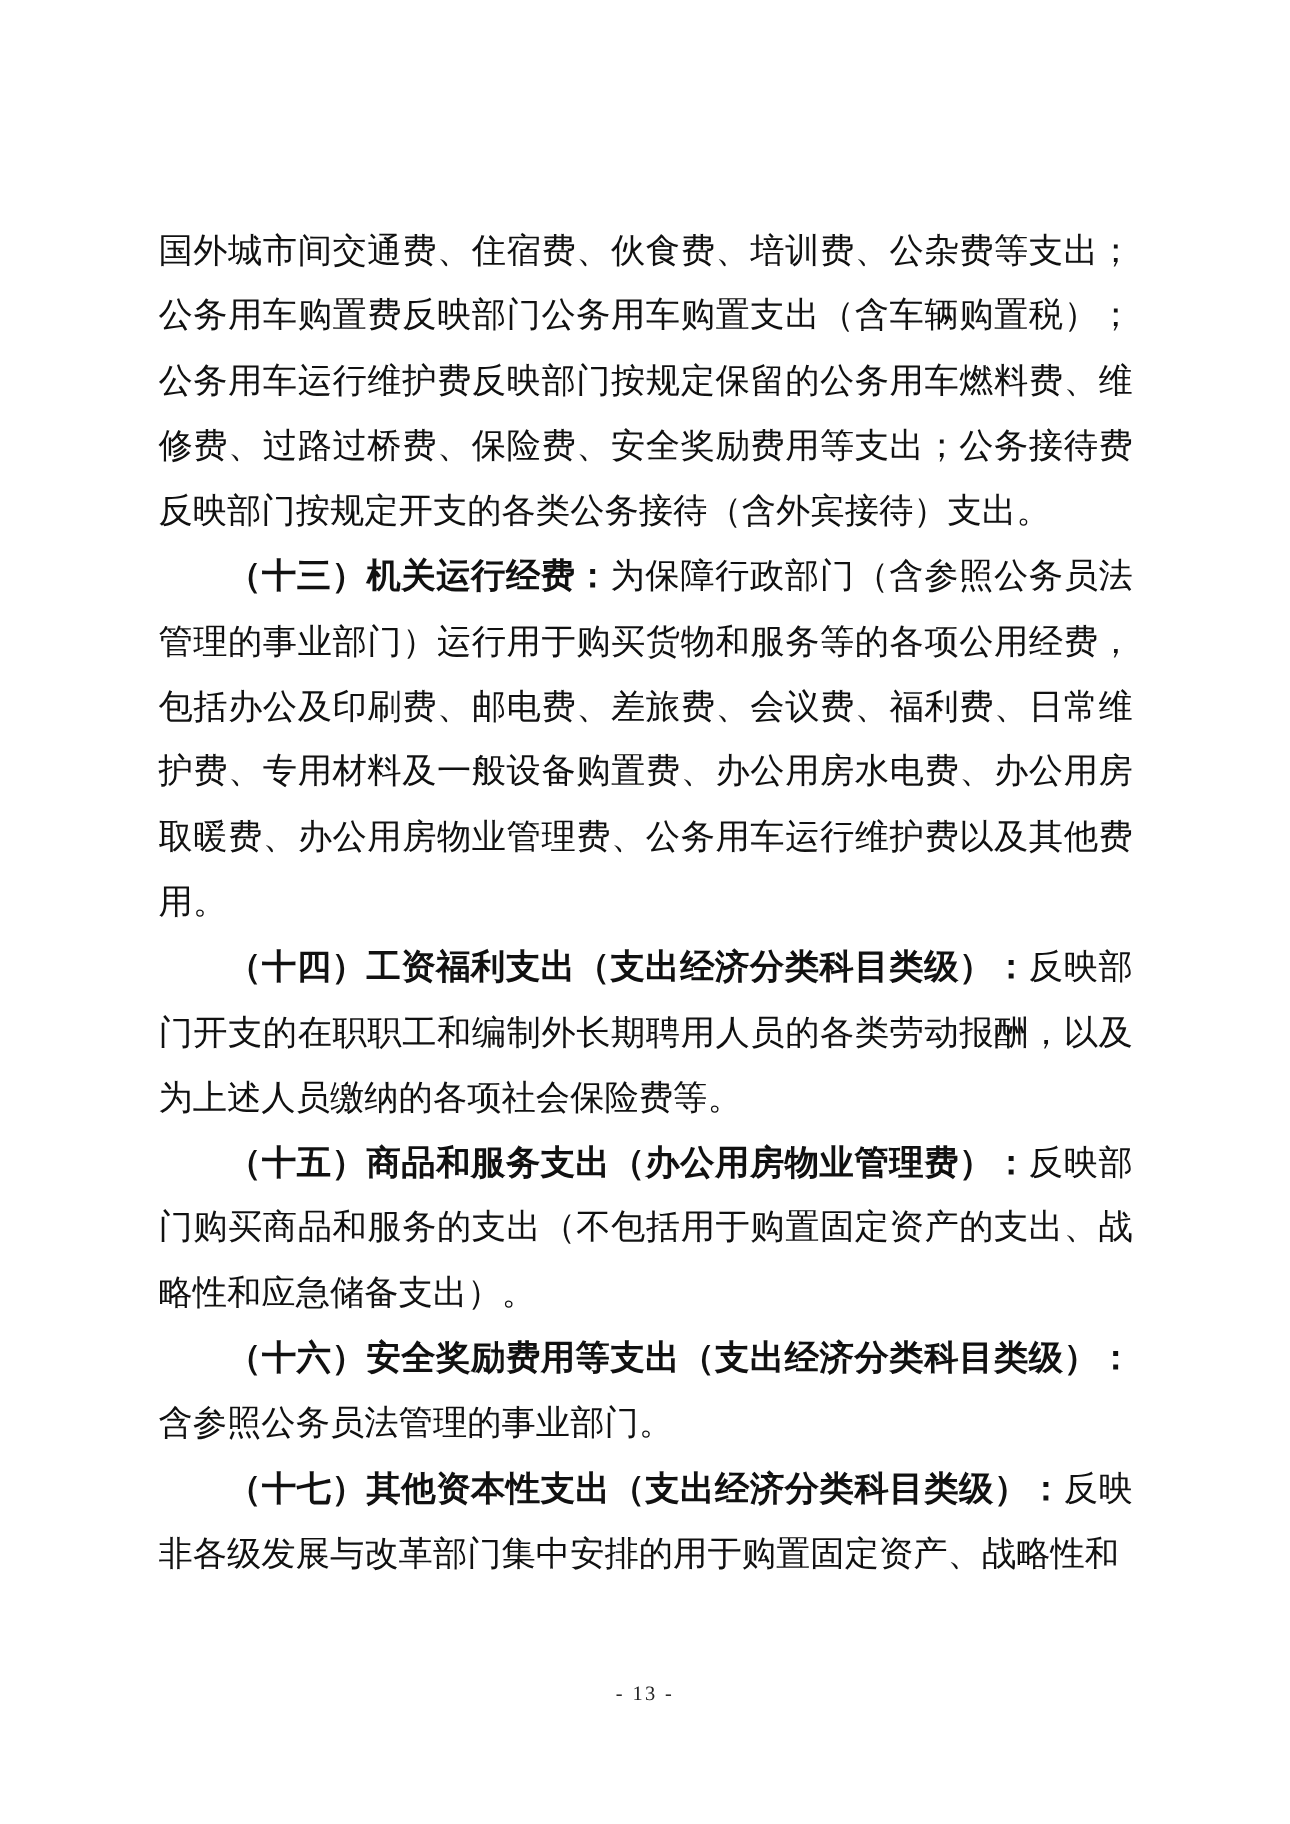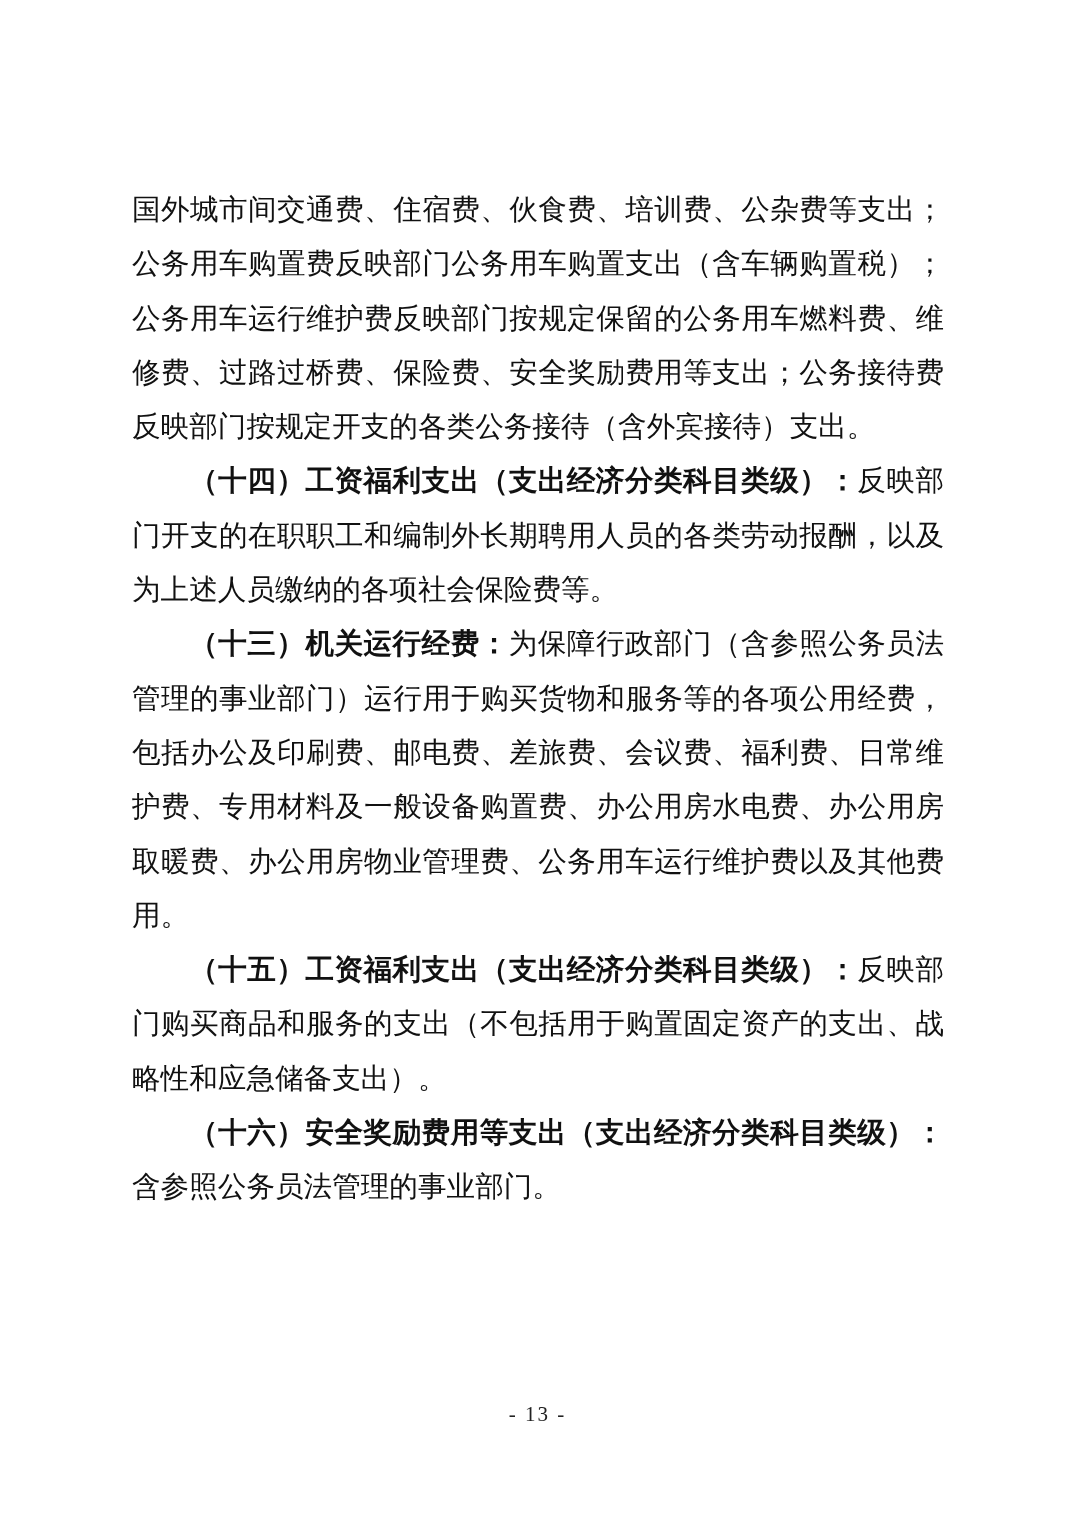--- a/index.html
+++ b/index.html
@@ -47,38 +47,39 @@
   }
   .para span.run {
     font-weight: 400;
   }
   .footer {
     position: absolute;
     left: 0;
     right: 0;
     top: 1402px;
     text-align: center;
-    font-size: 21px;
+    font-size: 17px;
     letter-spacing: 2px;
     color: #222222;
   }
 </style>
 </head>
 <body>
 
 <div class="page">
   <div class="textblock">
 
     <p class="para no-indent"><b class="run-bold"></b><span class="run">国外城市间交通费、住宿费、伙食费、培训费、公杂费等支出；公务用车购置费反映部门公务用车购置支出（含车辆购置税）；公务用车运行维护费反映部门按规定保留的公务用车燃料费、维修费、过路过桥费、保险费、安全奖励费用等支出；公务接待费反映部门按规定开支的各类公务接待（含外宾接待）支出。</span></p>
 
+    <p class="para"><b class="run-bold">（十三）机关运行经费：</b><span class="run">为保障行政部门（含参照公务员法管理的事业部门）运行用于购买货物和服务等的各项公用经费，包括办公及印刷费、邮电费、差旅费、会议费、福利费、日常维护费、专用材料及一般设备购置费、办公用房水电费、办公用房取暖费、办公用房物业管理费、公务用车运行维护费以及其他费用。</span></p>
+
     <p class="para"><b class="run-bold">（十四）工资福利支出（支出经济分类科目类级）：</b><span class="run">反映部门开支的在职职工和编制外长期聘用人员的各类劳动报酬，以及为上述人员缴纳的各项社会保险费等。</span></p>
 
-    <p class="para"><b class="run-bold">（十三）机关运行经费：</b><span class="run">为保障行政部门（含参照公务员法管理的事业部门）运行用于购买货物和服务等的各项公用经费，包括办公及印刷费、邮电费、差旅费、会议费、福利费、日常维护费、专用材料及一般设备购置费、办公用房水电费、办公用房取暖费、办公用房物业管理费、公务用车运行维护费以及其他费用。</span></p>
-
-    <p class="para"><b class="run-bold">（十五）工资福利支出（支出经济分类科目类级）：</b><span class="run">反映部门购买商品和服务的支出（不包括用于购置固定资产的支出、战略性和应急储备支出）。</span></p>
+    <p class="para"><b class="run-bold">（十五）商品和服务支出（办公用房物业管理费）：</b><span class="run">反映部门购买商品和服务的支出（不包括用于购置固定资产的支出、战略性和应急储备支出）。</span></p>
 
     <p class="para"><b class="run-bold">（十六）安全奖励费用等支出（支出经济分类科目类级）：</b><span class="run">含参照公务员法管理的事业部门。</span></p>
 
+    <p class="para"><b class="run-bold">（十七）其他资本性支出（支出经济分类科目类级）：</b><span class="run">反映非各级发展与改革部门集中安排的用于购置固定资产、战略性和</span></p>
 
   </div>
 
   <div class="footer">- 13 -</div>
 </div>
 
 </body></html>

